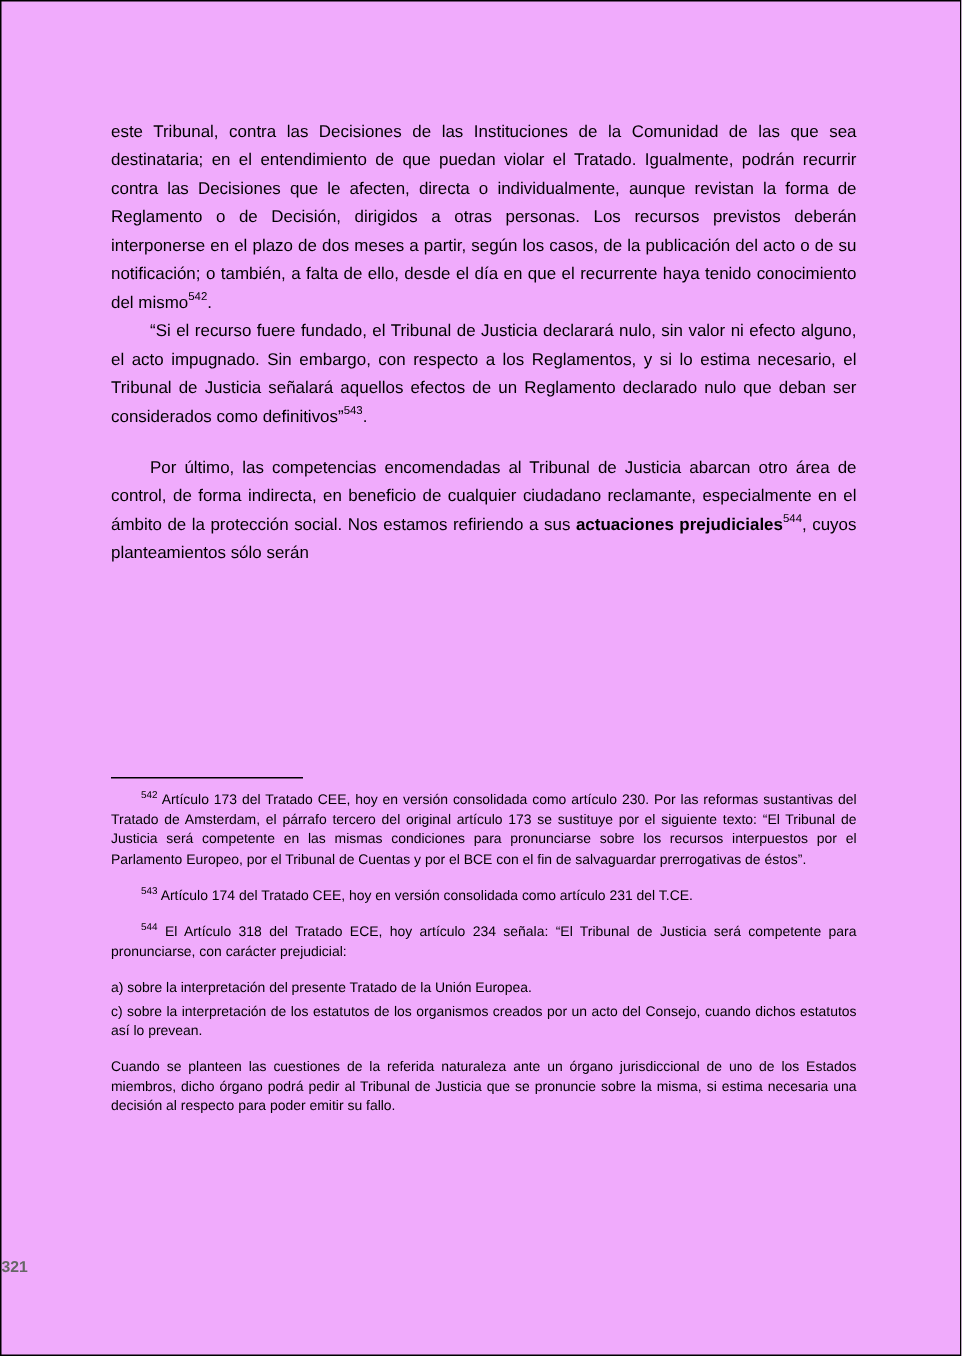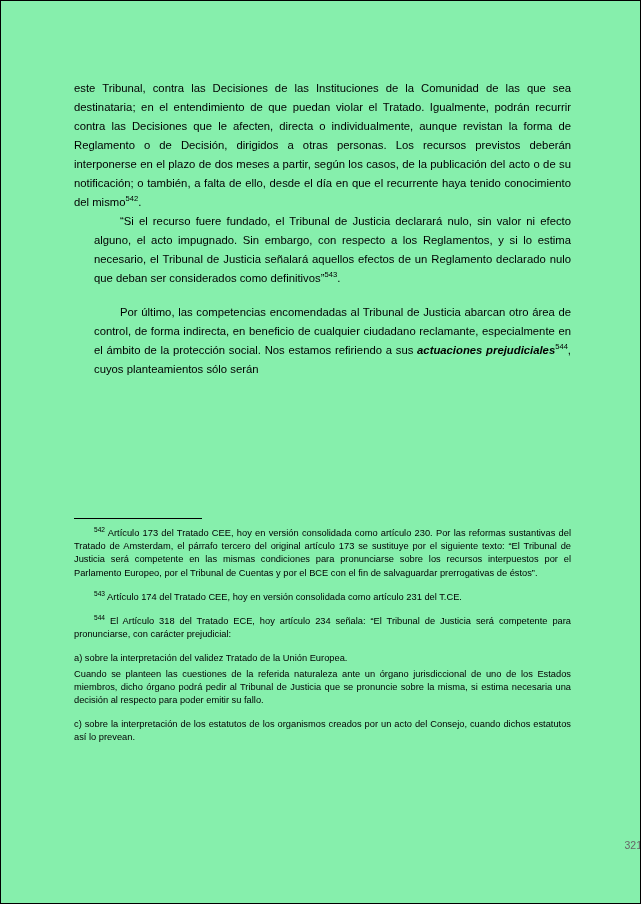--- a/index.html
+++ b/index.html
@@ -7,52 +7,50 @@
     padding: 0;
     background: #ffffff;
   }
   body {
     font-family: "Liberation Sans", sans-serif;
   }
   .page {
     position: relative;
     width: 641px;
     height: 904px;
-    background: #86efac;
+    background: #f0abfc;
     border: 1px solid #000000;
     box-sizing: border-box;
     overflow: hidden;
   }
   .content {
     position: absolute;
     left: 73px;
     top: 78px;
     width: 497px;
   }
   .body-text {
     font-size: 11.3px;
     line-height: 1.68;
     text-align: justify;
     color: #000000;
     margin: 0;
   }
   .body-text.indent {
     text-indent: 26px;
-    margin-left: 20px;
   }
   .para-gap {
     height: 15px;
   }
   sup {
     font-size: 7.6px;
     vertical-align: super;
     line-height: 0;
   }
   .italic-bold {
-    font-style: italic;
     font-weight: bold;
   }
   .footnote-rule {
     position: absolute;
     left: 73px;
     top: 517px;
     width: 128px;
     height: 0;
     border-top: 1px solid #000000;
   }
@@ -76,23 +74,24 @@
     font-size: 6.6px;
   }
   .fn-tight {
     margin-bottom: 2px;
   }
   .page-number {
     position: absolute;
     left: 0;
     top: 838px;
     width: 641px;
-    text-align: right;
+    text-align: left;
     font-size: 10.5px;
     color: #666666;
+    font-weight: bold;
   }
 </style>
 </head>
 <body>
 
 <div class="page">
 
   <div class="content">
 
     <p class="body-text"><span>este Tribunal, contra las Decisiones de las Instituciones de la Comunidad de las que sea destinataria; en el entendimiento de que puedan violar el Tratado. Igualmente, podrán recurrir contra las Decisiones que le afecten, directa o individualmente, aunque revistan la forma de Reglamento o de Decisión, dirigidos a otras personas. Los recursos previstos deberán interponerse en el plazo de dos meses a partir, según los casos, de la publicación del acto o de su notificación; o también, a falta de ello, desde el día en que el recurrente haya tenido conocimiento del mismo</span><sup>542</sup><span>.</span></p>
@@ -108,21 +107,21 @@
   <div class="footnote-rule"></div>
 
   <div class="footnotes">
 
     <p class="fn first-indent"><sup>542</sup> <span>Artículo 173 del Tratado CEE, hoy en versión consolidada como artículo 230. Por las reformas sustantivas del Tratado de Amsterdam, el párrafo tercero del original artículo 173 se sustituye por el siguiente texto: “El Tribunal de Justicia será competente en las mismas condiciones para pronunciarse sobre los recursos interpuestos por el Parlamento Europeo, por el Tribunal de Cuentas y por el BCE con el fin de salvaguardar prerrogativas de éstos”.</span></p>
 
     <p class="fn first-indent"><sup>543</sup> <span>Artículo 174 del Tratado CEE, hoy en versión consolidada como artículo 231 del T.CE.</span></p>
 
     <p class="fn first-indent"><sup>544</sup> <span>El Artículo 318 del Tratado ECE, hoy artículo 234 señala: “El Tribunal de Justicia será competente para pronunciarse, con carácter prejudicial:</span></p>
 
-    <p class="fn fn-tight">a) sobre la interpretación del validez Tratado de la Unión Europea.</p>
+    <p class="fn fn-tight">a) sobre la interpretación del presente Tratado de la Unión Europea.</p>
+    <p class="fn">c) sobre la interpretación de los estatutos de los organismos creados por un acto del Consejo, cuando dichos estatutos así lo prevean.</p>
     <p class="fn">Cuando se planteen las cuestiones de la referida naturaleza ante un órgano jurisdiccional de uno de los Estados miembros, dicho órgano podrá pedir al Tribunal de Justicia que se pronuncie sobre la misma, si estima necesaria una decisión al respecto para poder emitir su fallo.</p>
-    <p class="fn">c) sobre la interpretación de los estatutos de los organismos creados por un acto del Consejo, cuando dichos estatutos así lo prevean.</p>
 
   </div>
 
   <div class="page-number">321</div>
 
 </div>
 
 </body></html>

